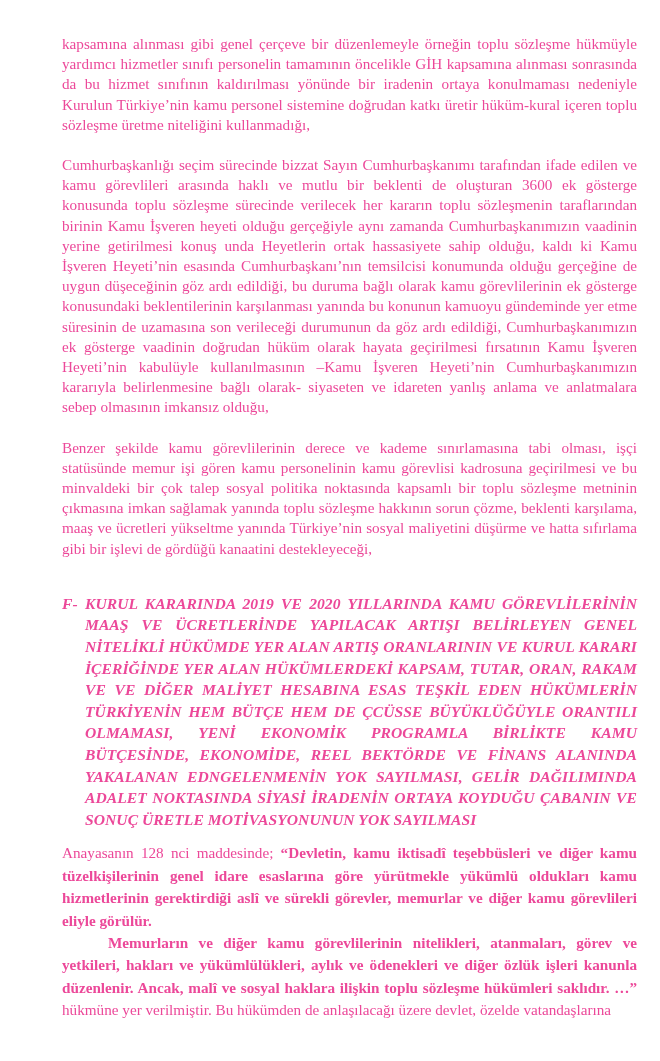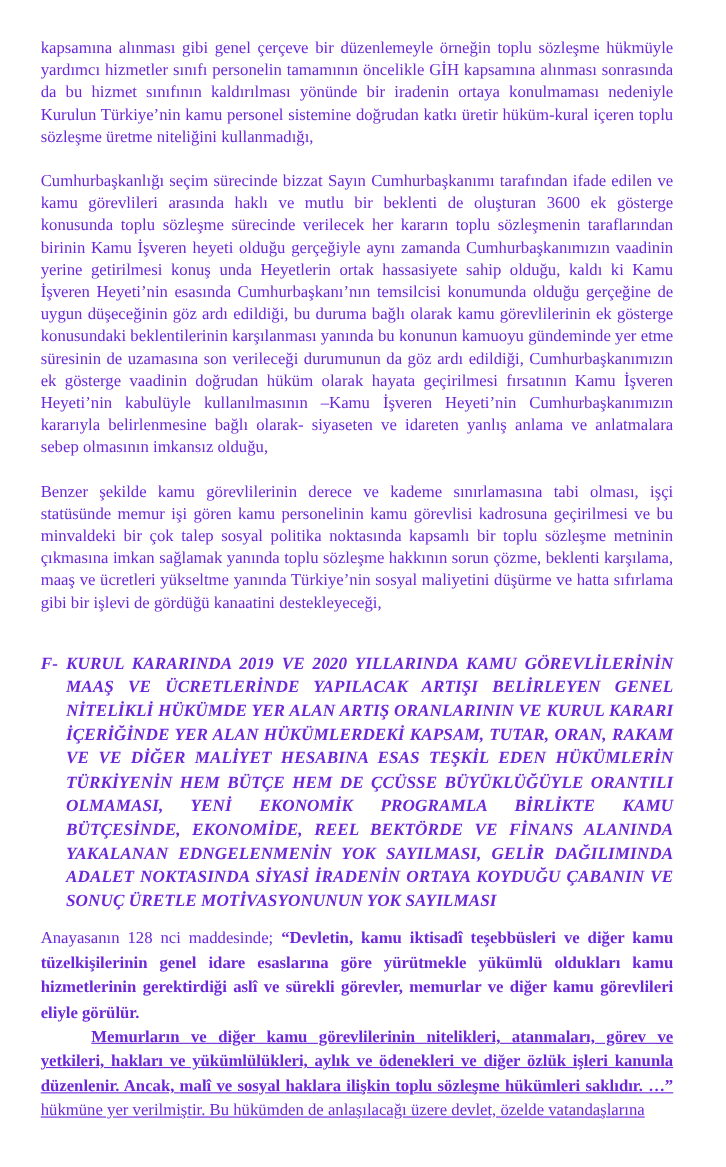--- a/index.html
+++ b/index.html
@@ -1,31 +1,31 @@
 <!DOCTYPE html>
 <html><head>
 <meta charset="utf-8">
 <style>
   html, body { margin: 0; padding: 0; background: #ffffff; }
   body { width: 660px; height: 1061px; position: relative; overflow: hidden; }
   .page {
-    position: absolute; left: 37px; top: 34px; width: 575px;
+    position: absolute; left: 62px; top: 34px; width: 575px;
     font-family: "Liberation Serif", "DejaVu Serif", serif;
-    color: #6d28d9; font-size: 15.2px; line-height: 20.2px;
+    color: #ec4899; font-size: 15.2px; line-height: 20.2px;
   }
   .para { margin: 0; text-align: justify; text-align-last: left; }
   .para + .para { margin-top: 20px; }
   .heading {
     margin: 34px 0 0 0; position: relative; padding-left: 23px;
     font-weight: bold; font-style: italic; font-size: 15.6px; line-height: 21.6px;
     text-align: justify; text-align-last: left; letter-spacing: 0.05px;
   }
   .heading .marker { position: absolute; left: 0; top: 0; }
   .law { margin-top: 12px; line-height: 22.4px; }
-  .law .para + .para { margin-top: 0; text-decoration: underline; }
+  .law .para + .para { margin-top: 0; }
   .law .indent { text-indent: 46px; }
   .b { font-weight: bold; }
 </style>
 </head>
 <body>
 
 <div class="page">
   <p class="para">kapsamına alınması gibi genel çerçeve bir düzenlemeyle örneğin toplu sözleşme hükmüyle yardımcı hizmetler sınıfı personelin tamamının öncelikle GİH kapsamına alınması sonrasında da bu hizmet sınıfının kaldırılması yönünde bir iradenin ortaya konulmaması nedeniyle Kurulun Türkiye’nin kamu personel sistemine doğrudan katkı üretir hüküm-kural  içeren toplu sözleşme  üretme  niteliğini kullanmadığı,</p>
   <p class="para">Cumhurbaşkanlığı seçim sürecinde bizzat Sayın Cumhurbaşkanımı tarafından ifade edilen ve kamu görevlileri arasında haklı ve mutlu bir beklenti de oluşturan 3600 ek gösterge konusunda toplu sözleşme sürecinde verilecek her kararın toplu sözleşmenin taraflarından birinin Kamu İşveren heyeti olduğu gerçeğiyle aynı zamanda Cumhurbaşkanımızın vaadinin yerine getirilmesi konuş unda Heyetlerin ortak hassasiyete sahip olduğu, kaldı ki Kamu İşveren Heyeti’nin esasında Cumhurbaşkanı’nın temsilcisi konumunda olduğu gerçeğine de uygun düşeceğinin göz ardı edildiği, bu duruma bağlı olarak kamu görevlilerinin ek gösterge konusundaki beklentilerinin karşılanması yanında bu konunun kamuoyu gündeminde yer etme süresinin de uzamasına son verileceği durumunun da göz ardı edildiği,  Cumhurbaşkanımızın ek gösterge vaadinin doğrudan hüküm olarak hayata geçirilmesi fırsatının Kamu İşveren Heyeti’nin kabulüyle kullanılmasının –Kamu İşveren Heyeti’nin Cumhurbaşkanımızın kararıyla belirlenmesine bağlı olarak-  siyaseten ve idareten yanlış anlama ve anlatmalara sebep olmasının imkansız olduğu,</p>
   <p class="para">Benzer şekilde kamu görevlilerinin derece ve kademe sınırlamasına tabi olması, işçi statüsünde memur işi gören kamu personelinin kamu görevlisi kadrosuna geçirilmesi ve bu minvaldeki bir çok talep sosyal politika noktasında kapsamlı bir toplu sözleşme metninin çıkmasına imkan sağlamak yanında toplu sözleşme hakkının sorun çözme, beklenti karşılama, maaş ve ücretleri yükseltme yanında Türkiye’nin sosyal maliyetini düşürme ve hatta sıfırlama gibi bir işlevi de gördüğü kanaatini destekleyeceği,</p>

